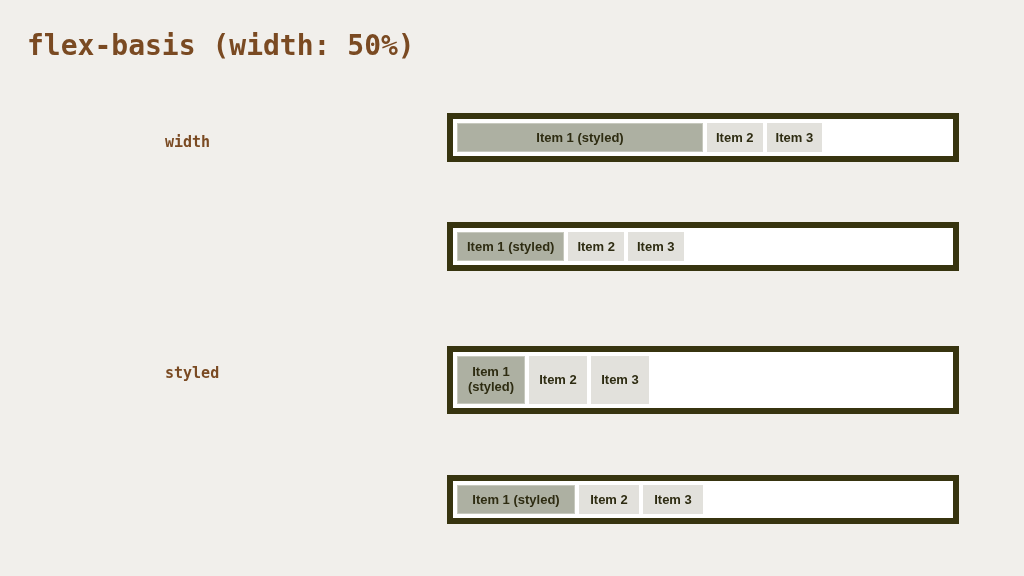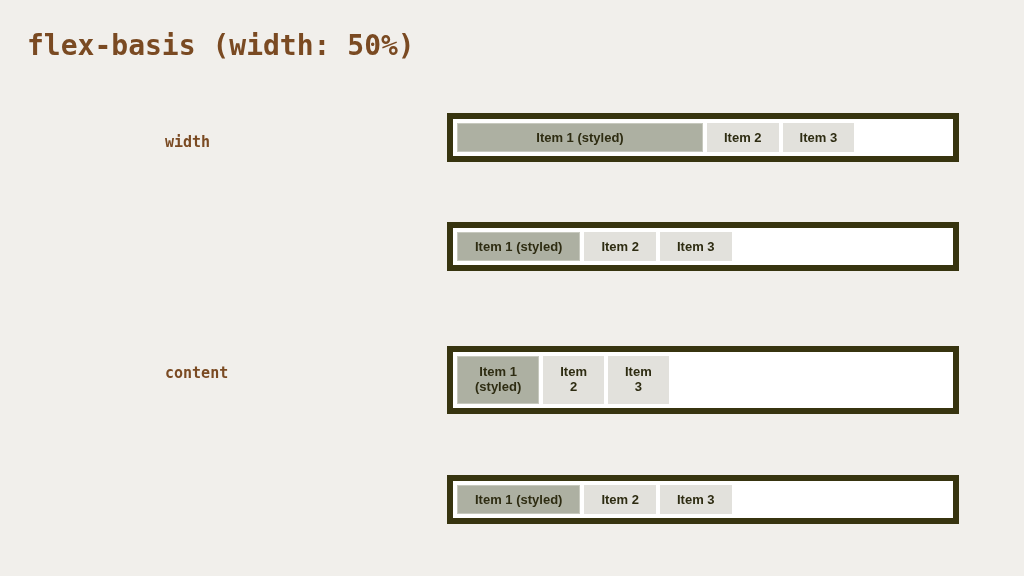--- a/index.html
+++ b/index.html
@@ -74,21 +74,21 @@
   .item {
     box-sizing: border-box;
     background: #e2e1dc;
     color: #2e2c12;
     font-family: "Liberation Sans", sans-serif;
     font-size: 13px;
     font-weight: bold;
     display: flex;
     align-items: center;
     justify-content: center;
-    padding: 6px 17px;
+    padding: 6px 9px;
     margin-right: 4px;
     white-space: nowrap;
     flex: 0 0 auto;
   }
 
   .item.styled {
     background: #adb0a2;
     border: 1px solid #c7c9be;
   }
 
@@ -136,21 +136,21 @@
     <div class="row row-auto">
       <div class="row-label label-auto">width</div>
       <div class="demo-box">
         <div class="item styled">Item 1 (styled)</div>
         <div class="item plain">Item 2</div>
         <div class="item plain">Item 3</div>
       </div>
     </div>
 
     <div class="row row-content">
-      <div class="row-label label-content">content</div>
+      <div class="row-label label-content">styled</div>
       <div class="demo-box">
         <div class="item styled">Item 1 (styled)</div>
         <div class="item plain">Item 2</div>
         <div class="item plain">Item 3</div>
       </div>
     </div>
 
     <div class="row row-zero">
 
       <div class="demo-box">

